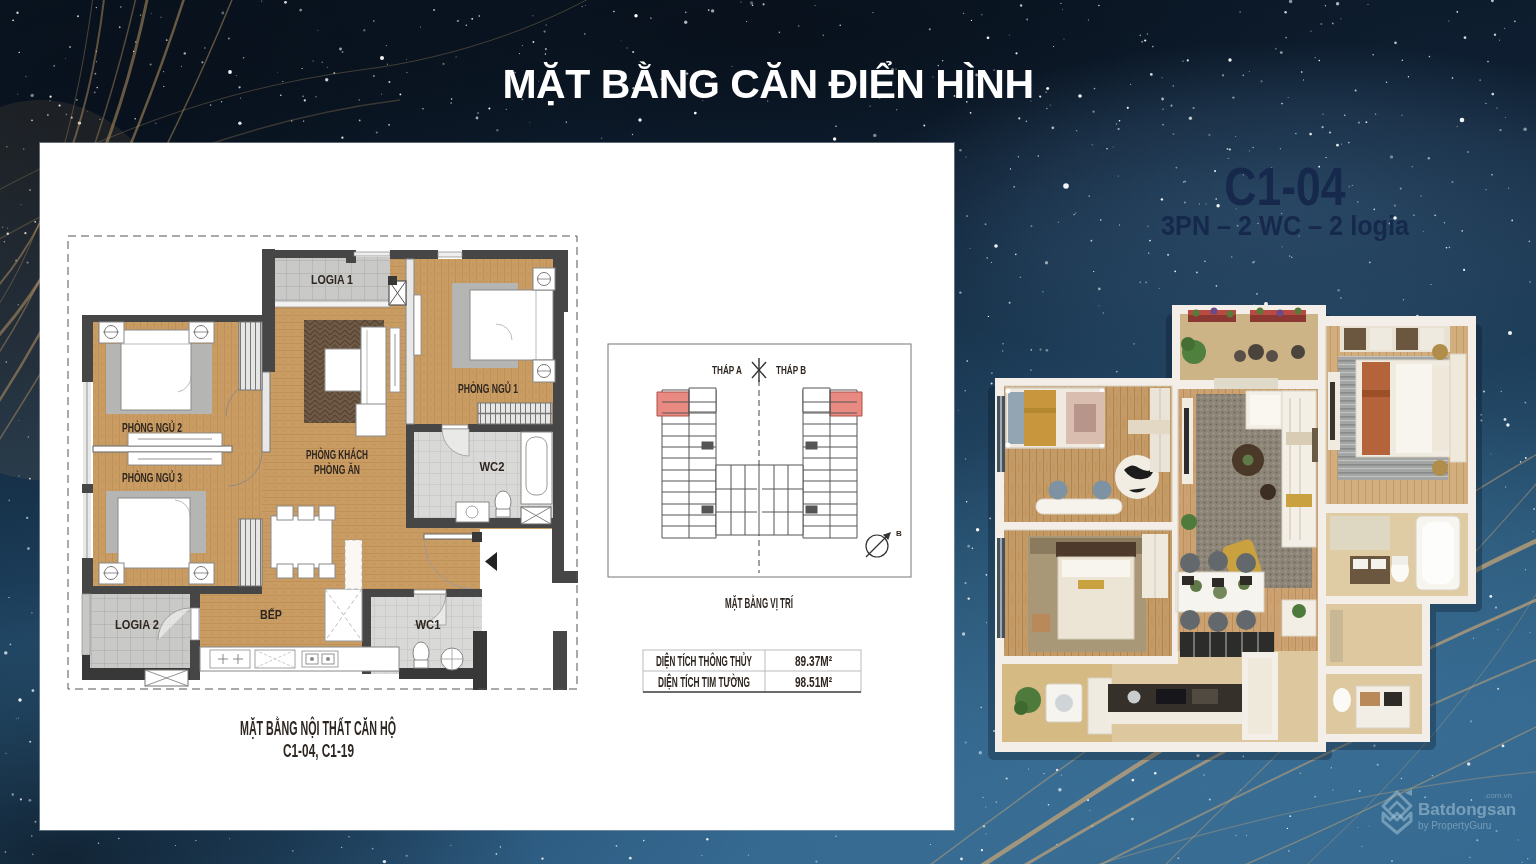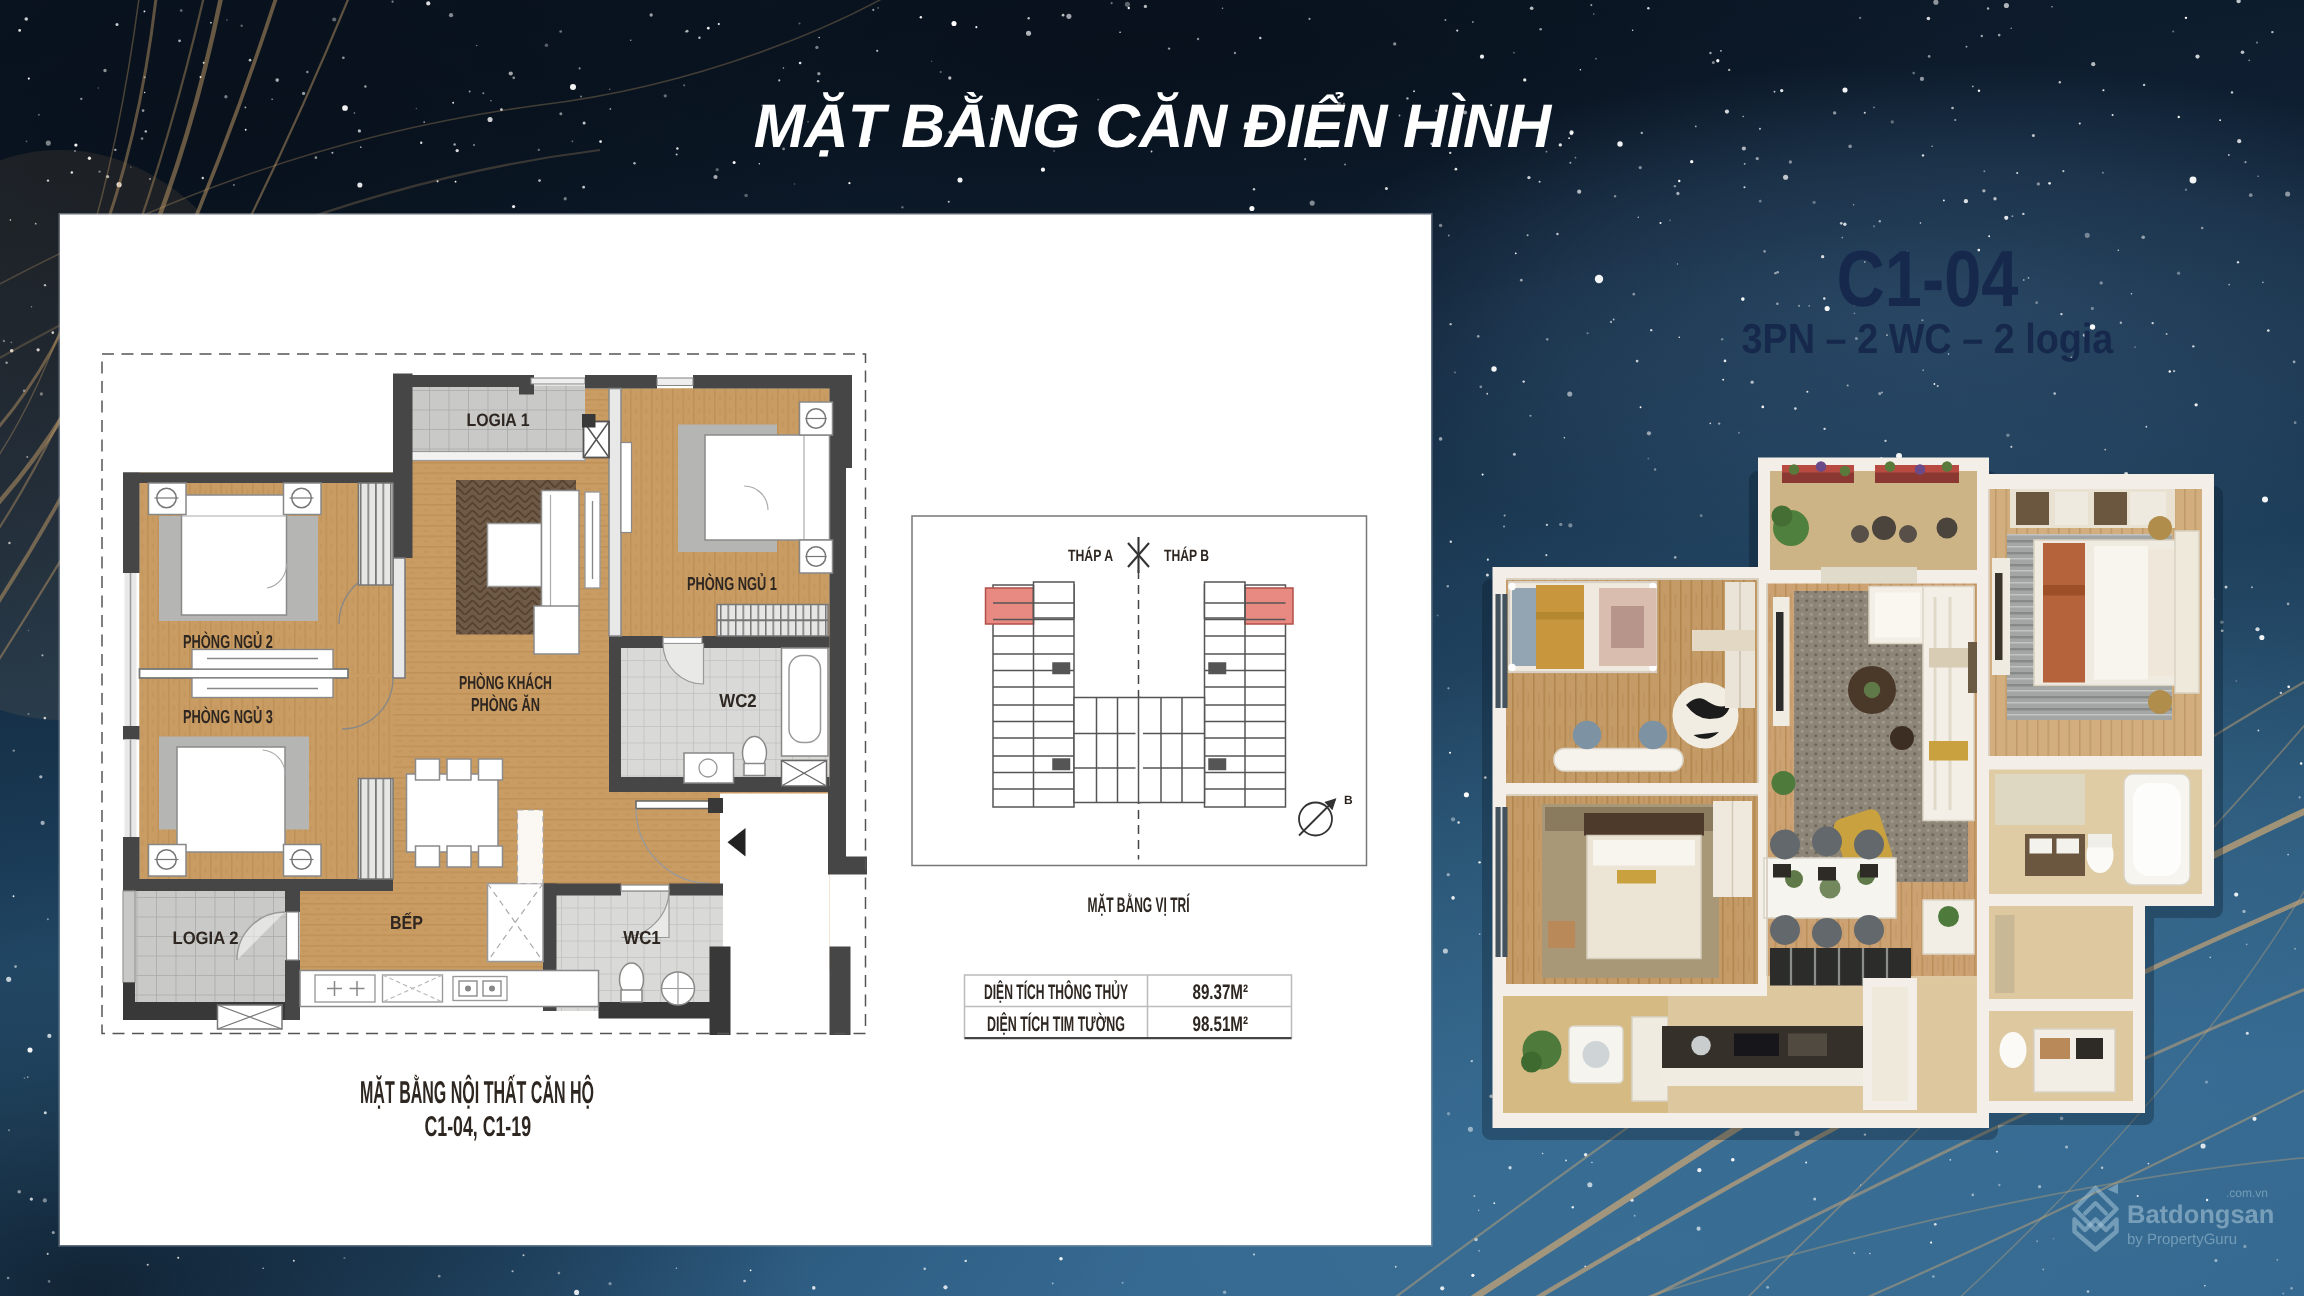--- a/index.html
+++ b/index.html
@@ -805,21 +805,21 @@
     <path d="M1000,880 C1200,760 1370,670 1560,590" stroke-width="3" opacity="0.65"></path>
     <path d="M1070,880 C1250,790 1410,710 1560,650" stroke-width="2" opacity="0.5"></path>
     <path d="M1210,880 C1350,820 1470,760 1560,715" stroke-width="1.5" opacity="0.45"></path>
     <path d="M910,880 C1110,730 1310,590 1510,470 C1530,458 1545,450 1560,440" stroke-width="1.5" opacity="0.45"></path>
     <path d="M1150,880 C1290,740 1420,620 1548,470" stroke-width="1.2" opacity="0.4"></path>
     <path d="M1290,880 C1390,790 1490,680 1556,560" stroke-width="1" opacity="0.35"></path>
     <path d="M1050,880 C1230,820 1420,780 1560,770" stroke-width="1.2" opacity="0.35"></path>
   </g>
 </svg>
 
-<div class="abs" style="left:0;top:61px;width:1536px;text-align:center;color:#ffffff;font-size:41px;font-weight:bold;letter-spacing:-0.5px;font-style:italic;">MẶT BẰNG CĂN ĐIỂN HÌNH</div>
+<div class="abs" style="left:0;top:61px;width:1536px;text-align:center;color:#ffffff;font-size:41px;font-weight:bold;letter-spacing:-0.5px;">MẶT BẰNG CĂN ĐIỂN HÌNH</div>
 
 <div class="abs" style="left:40px;top:143px;width:914px;height:687px;background:#ffffff;box-shadow:0 0 0 1px rgba(160,170,180,0.55);"></div>
 
 <svg class="abs" style="left:0;top:0" width="1536" height="864" viewBox="0 0 1536 864">
 <defs>
 <pattern id="wood" width="9" height="7" patternUnits="userSpaceOnUse">
   <rect width="9" height="7" fill="#c99c64"></rect>
   <rect width="9" height="1" y="0" fill="#bd8e52" opacity="0.8"></rect>
   <rect width="4" height="1" y="3.5" x="3" fill="#b48448" opacity="0.3"></rect>
 </pattern>

